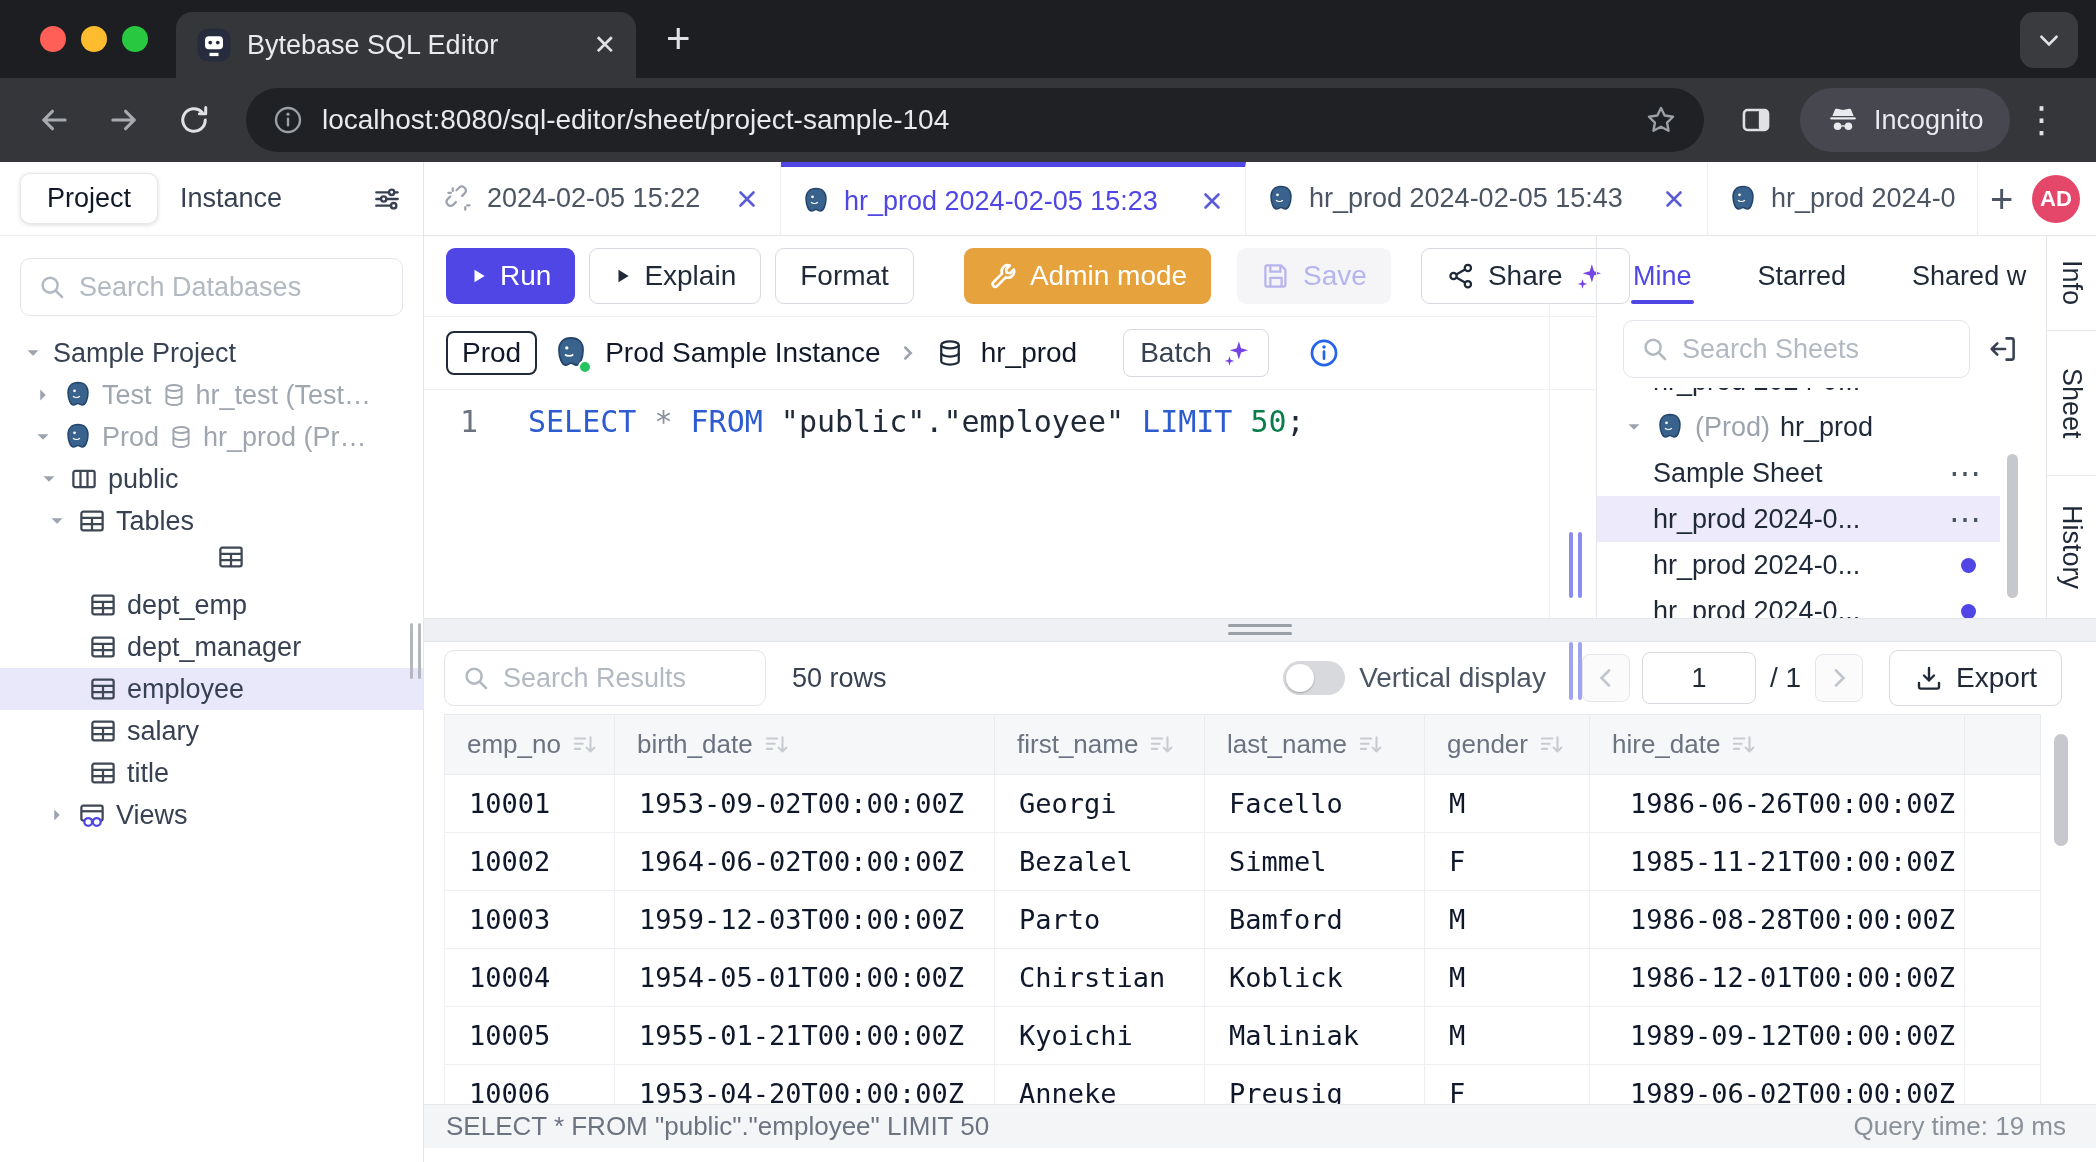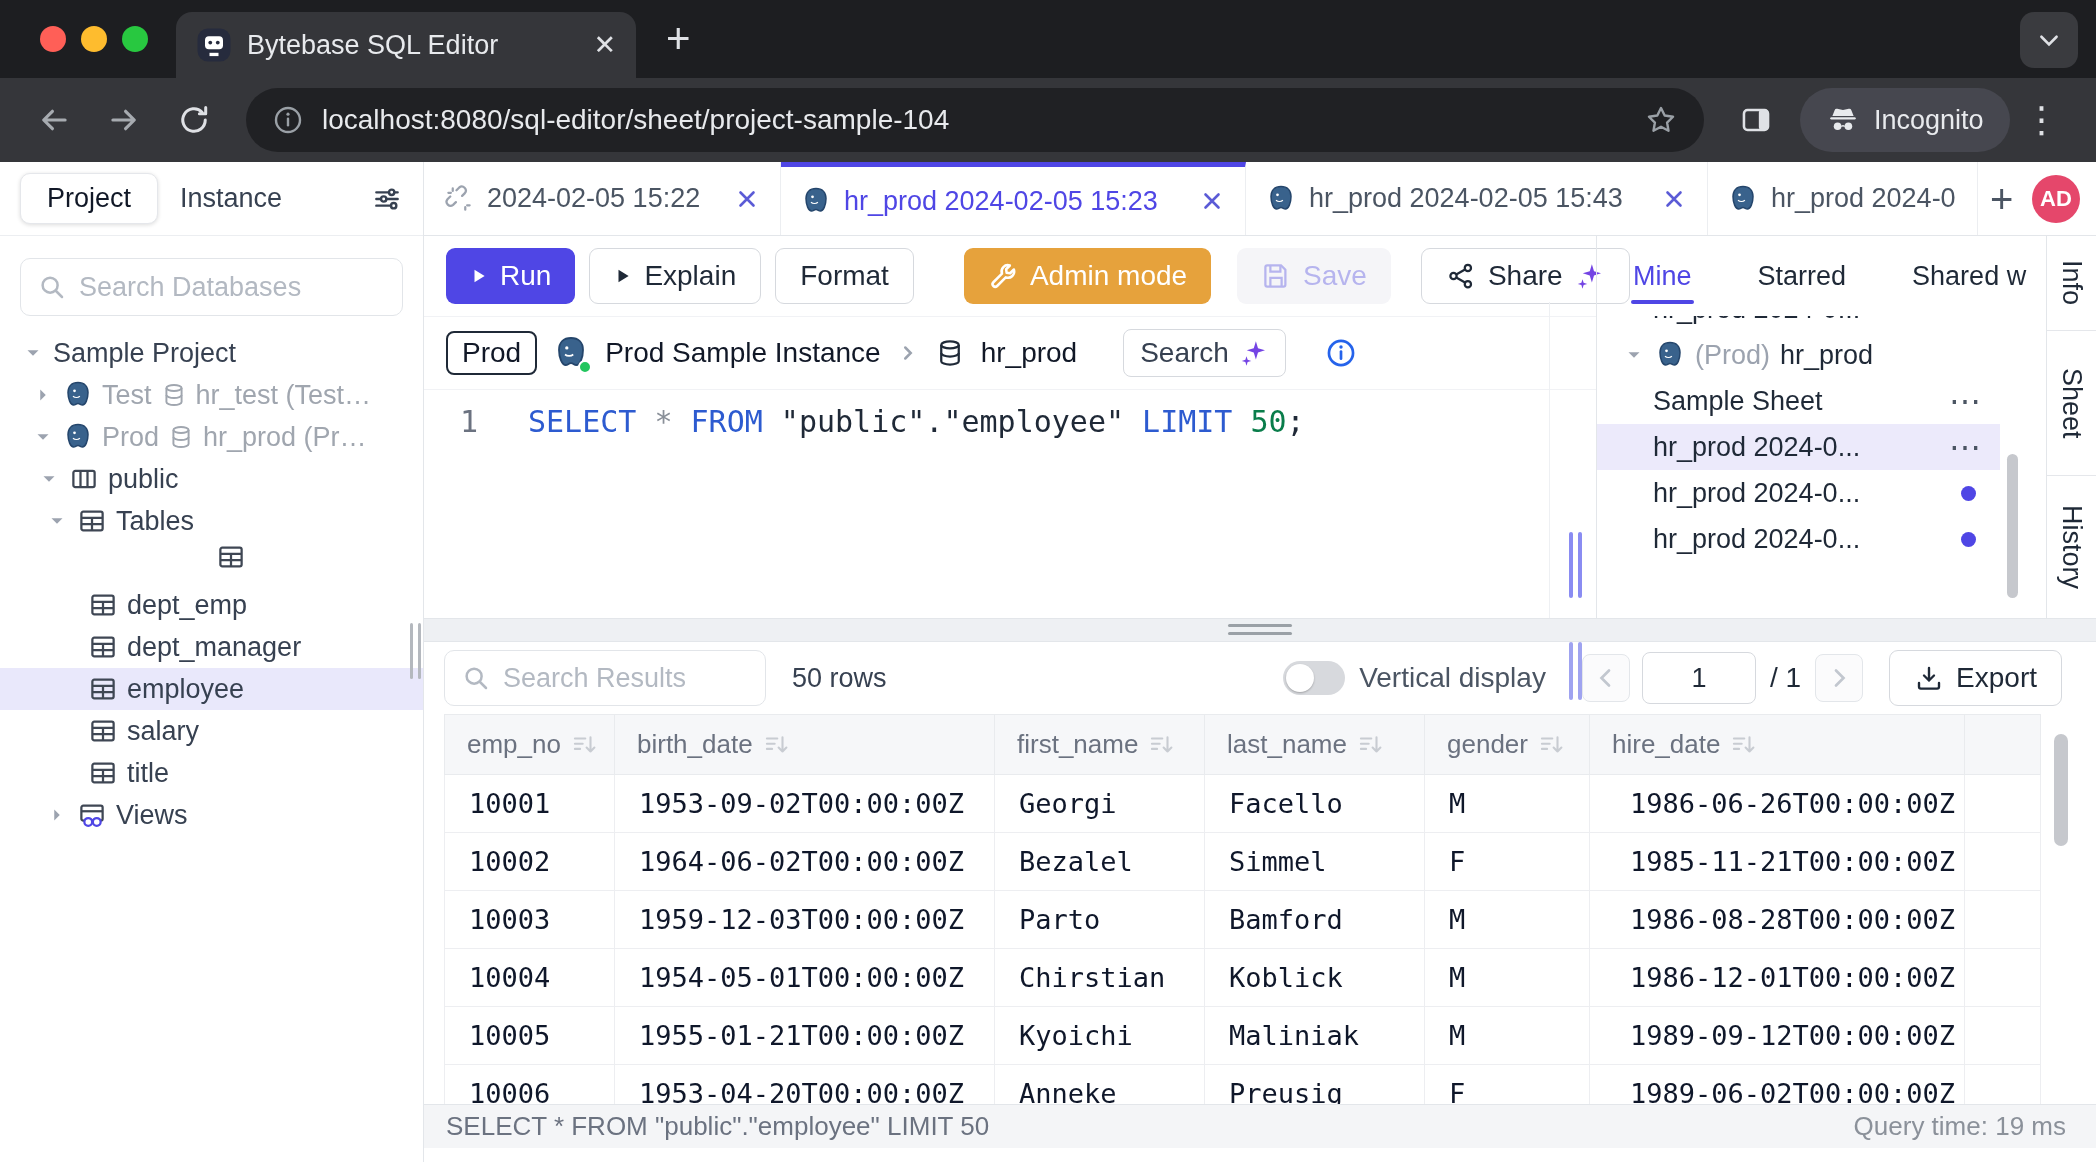--- a/index.html
+++ b/index.html
@@ -490,21 +490,21 @@
           <svg class="ch" width="22" height="22" viewBox="0 0 16 16" fill="none" stroke="#9ca3af" stroke-width="1.8" stroke-linecap="round">
               <path d="M6 4l4 4-4 4"></path>
             </svg>
           <svg class="ic" viewBox="0 0 24 24" fill="none" stroke="#1f2937" stroke-width="1.8">
               <ellipse cx="12" cy="5.5" rx="7" ry="2.8"></ellipse>
               <path d="M5 5.5v13c0 1.5 3.1 2.8 7 2.8s7-1.3 7-2.8v-13"></path>
               <path d="M5 12c0 1.5 3.1 2.8 7 2.8s7-1.3 7-2.8"></path>
             </svg>
           <span class="crumb-t">hr_prod</span>
           <span class="batch-btn">
-            <span>Search</span>
+            <span>Batch</span>
             <svg class="ic" viewBox="0 0 24 24" fill="#7444e4">
                 <path d="M13.5 2.5l1.7 5.6 5.6 1.7-5.6 1.7-1.7 5.6-1.7-5.6-5.6-1.7 5.6-1.7z"></path>
                 <path d="M6 14.5l.9 2.9 2.9.9-2.9.9-.9 2.9-.9-2.9-2.9-.9 2.9-.9z"></path>
               </svg>
           </span>
           <svg width="34" height="34" viewBox="0 0 24 24" fill="none" stroke="#2563eb" stroke-width="1.9" style="margin-left:22px">
               <circle cx="12" cy="12" r="8.5"></circle>
               <path d="M12 11v5" stroke-linecap="round"></path>
               <circle cx="12" cy="7.8" r="1.2" fill="#2563eb" stroke="none"></circle>
             </svg>
@@ -523,20 +523,33 @@
               <i></i>
             </div>
         </div>
       </div>
 
       <div class="right-panel">
         <div class="rp-tabs">
           <span class="rp-tab active">Mine</span>
           <span class="rp-tab">Starred</span>
           <span class="rp-tab">Shared w</span>
+        </div>
+        <div class="rp-search">
+          <div class="inputbox">
+            <svg class="ic" viewBox="0 0 24 24" fill="none" stroke="#b3b9c2" stroke-width="2">
+                <circle cx="10.5" cy="10.5" r="6"></circle>
+                <path d="M15 15l5 5" stroke-linecap="round"></path>
+              </svg>
+            <input placeholder="Search Sheets" style="">
+          </div>
+          <svg width="34" height="34" viewBox="0 0 24 24" fill="none" stroke="#374151" stroke-width="1.8" stroke-linecap="round" stroke-linejoin="round">
+              <path d="M14.5 4.5H18A1.5 1.5 0 0119.5 6v12a1.5 1.5 0 01-1.5 1.5h-3.5"></path>
+              <path d="M13.5 12H4M8 8l-4 4 4 4"></path>
+            </svg>
         </div>
         <div class="rp-list" id="sheet-list">
             <div class="srow cut">
               <span class="elab">hr_prod 2024-0...</span>
             </div>
             <div class="srow grp">
               <svg class="car" viewBox="0 0 16 16">
                 <path d="M4 6l4 4 4-4z" fill="#9ca3af"></path>
               </svg>
               <svg class="ic" viewBox="0 0 24 24">

